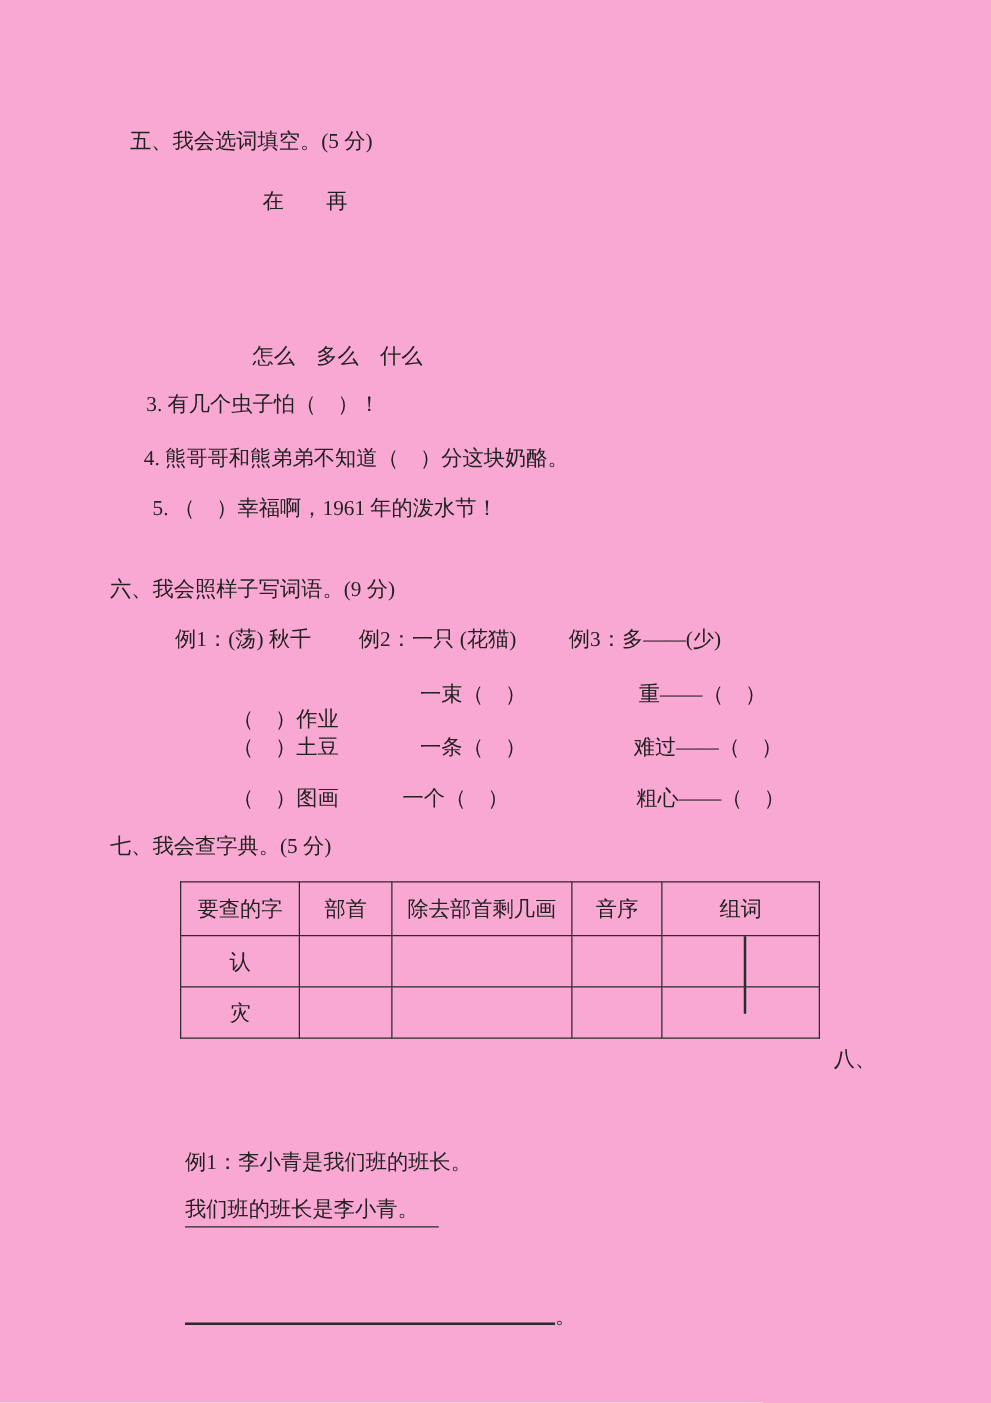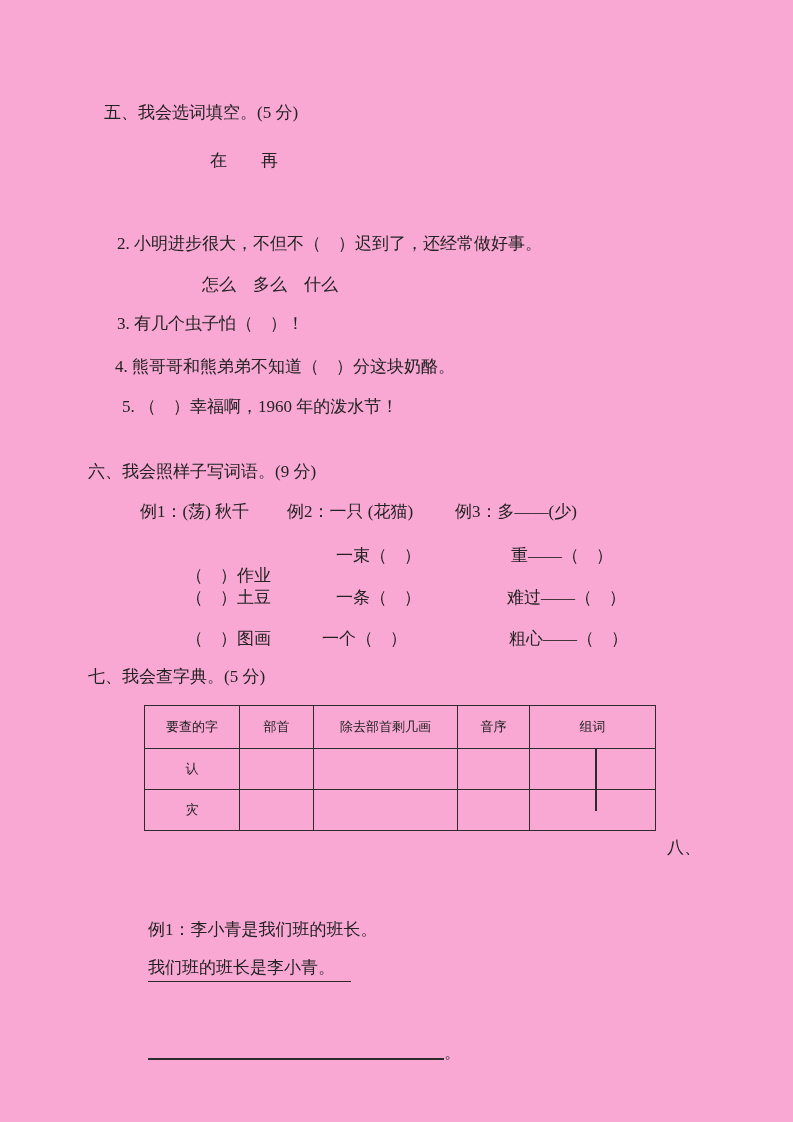--- a/index.html
+++ b/index.html
@@ -29,21 +29,21 @@
     left:144px;top:705px;
   }
   table.dict{
     border-collapse:collapse;
   }
   table.dict th, table.dict td{
     border:1.5px solid #2b2b2b;
     font-weight:normal;
     text-align:center;
     vertical-align:middle;
-    font-size:13px;
+    font-size:17px;
     padding:0;
   }
   table.dict th{height:42px;}
   table.dict td{height:40px;}
   .subline{
     position:absolute;
     width:1.5px;
     background:#2b2b2b;
   }
   .blank-row{
@@ -56,25 +56,24 @@
     height:20px;
   }
 </style>
 </head>
 <body>
 
 <div class="page">
 
   <div class="ln" style="left:104px;top:103px">五、我会选词填空。(5 分)</div>
   <div class="ln" style="left:210px;top:151px">在　　再</div>
-  <div class="ln" style="left:117px;top:234px">2. 小明进步很大，不但不（　）迟到了，还经常做好事。</div>
   <div class="ln" style="left:202px;top:275px">怎么　多么　什么</div>
   <div class="ln" style="left:117px;top:314px">3. 有几个虫子怕（　）！</div>
   <div class="ln" style="left:115px;top:357px">4. 熊哥哥和熊弟弟不知道（　）分这块奶酪。</div>
-  <div class="ln" style="left:122px;top:397px">5. （　）幸福啊，1960 年的泼水节！</div>
+  <div class="ln" style="left:122px;top:397px">5. （　）幸福啊，1961 年的泼水节！</div>
 
   <div class="ln" style="left:88px;top:462px">六、我会照样子写词语。(9 分)</div>
   <div class="ln" style="left:140px;top:502px">例1：(荡) 秋千</div>
   <div class="ln" style="left:287px;top:502px">例2：一只 (花猫)</div>
   <div class="ln" style="left:455px;top:502px">例3：多——(少)</div>
 
   <div class="ln" style="left:186px;top:566px">（　）作业</div>
   <div class="ln" style="left:336px;top:546px">一束（　）</div>
   <div class="ln" style="left:511px;top:546px">重——（　）</div>
 

